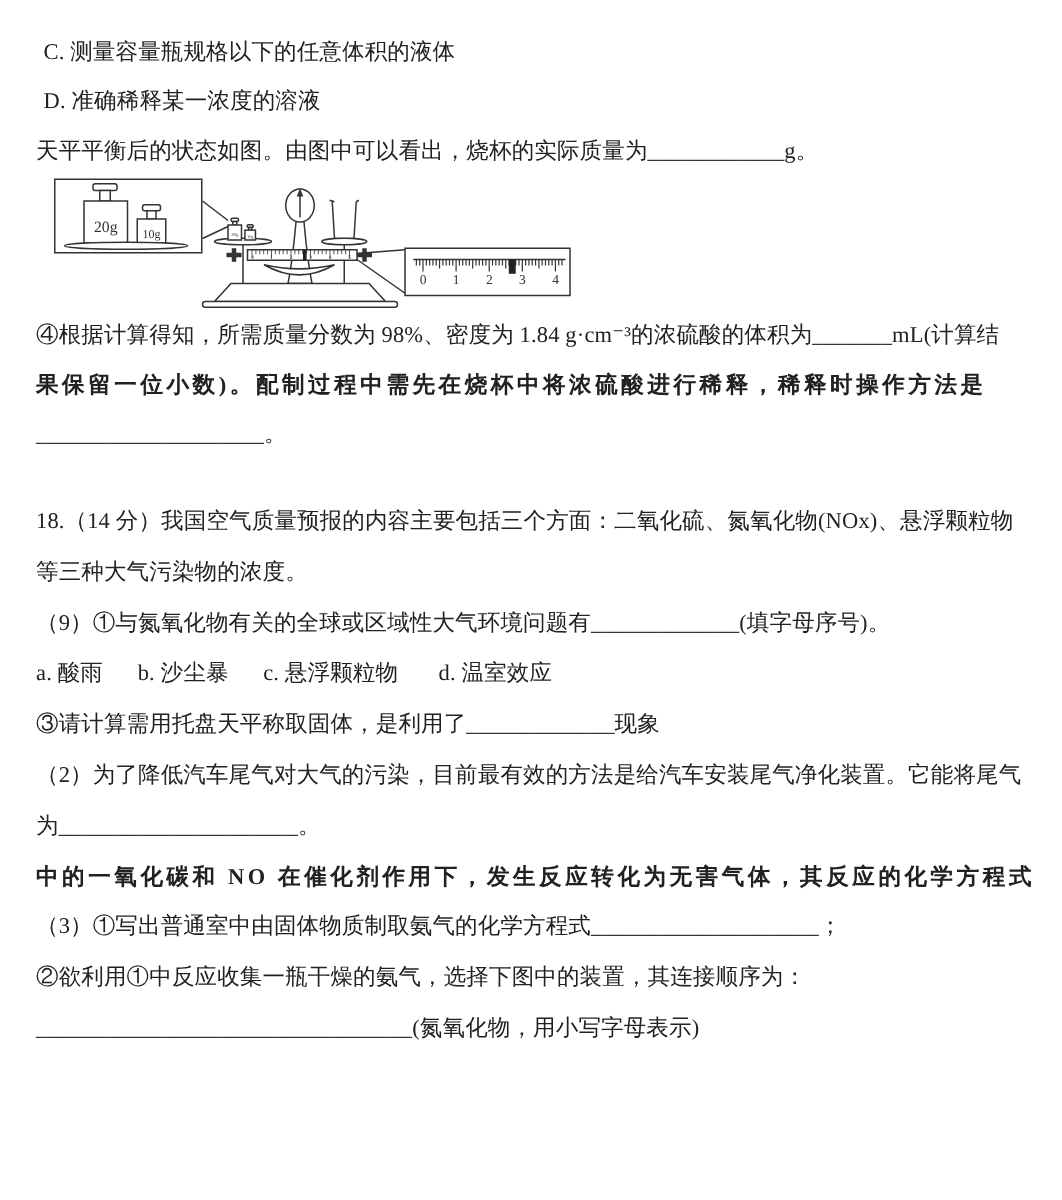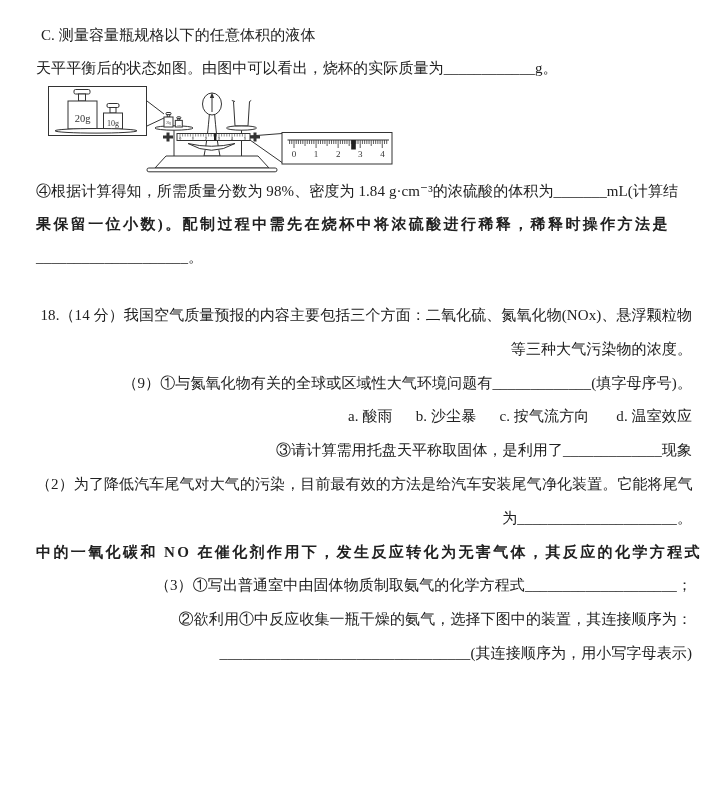--- a/index.html
+++ b/index.html
@@ -1,37 +1,38 @@
 <!DOCTYPE html>
 <html><head>
 <meta charset="utf-8">
 <style>
   html,body{margin:0;padding:0;background:#ffffff;}
   body{width:708px;height:800px;overflow:hidden;
        font-family:"Liberation Serif","DejaVu Serif",serif;color:#212121;}
-  .doc{padding:19px 16px 0 36px;font-size:15px;}
+  .doc{padding:19px 16px 0 24px;font-size:15px;}
   .ln{margin:0;white-space:pre;letter-spacing:0.1px;}
   .blk1 .ln{line-height:33px;height:33px;}
-  .blk2 .ln{line-height:33.8px;height:33.8px;text-align:right;}
+  .blk2 .ln{line-height:33.8px;height:33.8px;}
   .spread{letter-spacing:2.4px;font-weight:bold;}
   .opt{padding-left:5px;}
   .gap{height:25px;}
   .fig{display:block;margin:0 0 0 11px;}
   .fig text{fill:#333;stroke:none;text-anchor:middle;
             font-family:"Liberation Serif","DejaVu Serif",serif;}
   .t10{font-size:10.5px;} .t8{font-size:8px;} .t9{font-size:9px;}
   .t36{font-size:3.6px;} .t3{font-size:3.1px;} .t25{font-size:2.7px;}
 </style>
 </head>
 <body>
 
 <div class="doc">
 
   <section class="blk1">
     <p class="ln opt">C. 测量容量瓶规格以下的任意体积的液体</p>
+    <p class="ln opt">D. 准确稀释某一浓度的溶液</p>
     <p class="ln">天平平衡后的状态如图。由图中可以看出，烧杯的实际质量为____________g。</p>
 
     <svg class="fig" width="352" height="90" viewBox="0 0 352 90">
       <g fill="none" stroke="#333" stroke-width="1">
 
         <rect x="1.5" y="1.5" width="98" height="49" fill="#fff"></rect>
         <g>
           <rect x="27" y="4.5" width="16" height="4.5" rx="1.5" fill="#fff"></rect>
           <rect x="31.5" y="9" width="7" height="7" fill="#fff"></rect>
           <rect x="21" y="16" width="29" height="28" fill="#fff"></rect>
@@ -179,23 +180,23 @@
     <p class="ln spread">果保留一位小数)。配制过程中需先在烧杯中将浓硫酸进行稀释，稀释时操作方法是</p>
     <p class="ln">____________________。</p>
   </section>
 
   <div class="gap"></div>
 
   <section class="blk2">
     <p class="ln">18.（14 分）我国空气质量预报的内容主要包括三个方面：二氧化硫、氮氧化物(NOx)、悬浮颗粒物</p>
     <p class="ln">等三种大气污染物的浓度。</p>
     <p class="ln">（9）①与氮氧化物有关的全球或区域性大气环境问题有_____________(填字母序号)。</p>
-    <p class="ln">a. 酸雨      b. 沙尘暴      c. 按气流方向       d. 温室效应</p>
+    <p class="ln">a. 酸雨      b. 沙尘暴      c. 悬浮颗粒物       d. 温室效应</p>
     <p class="ln">③请计算需用托盘天平称取固体，是利用了_____________现象</p>
     <p class="ln">（2）为了降低汽车尾气对大气的污染，目前最有效的方法是给汽车安装尾气净化装置。它能将尾气</p>
     <p class="ln">为_____________________。</p>
     <p class="ln spread">中的一氧化碳和 NO 在催化剂作用下，发生反应转化为无害气体，其反应的化学方程式</p>
     <p class="ln">（3）①写出普通室中由固体物质制取氨气的化学方程式____________________；</p>
     <p class="ln">②欲利用①中反应收集一瓶干燥的氨气，选择下图中的装置，其连接顺序为：</p>
-    <p class="ln">_________________________________(其连接顺序为，用小写字母表示)</p>
+    <p class="ln">_________________________________(氮氧化物，用小写字母表示)</p>
   </section>
 
 </div>
 
 </body></html>

